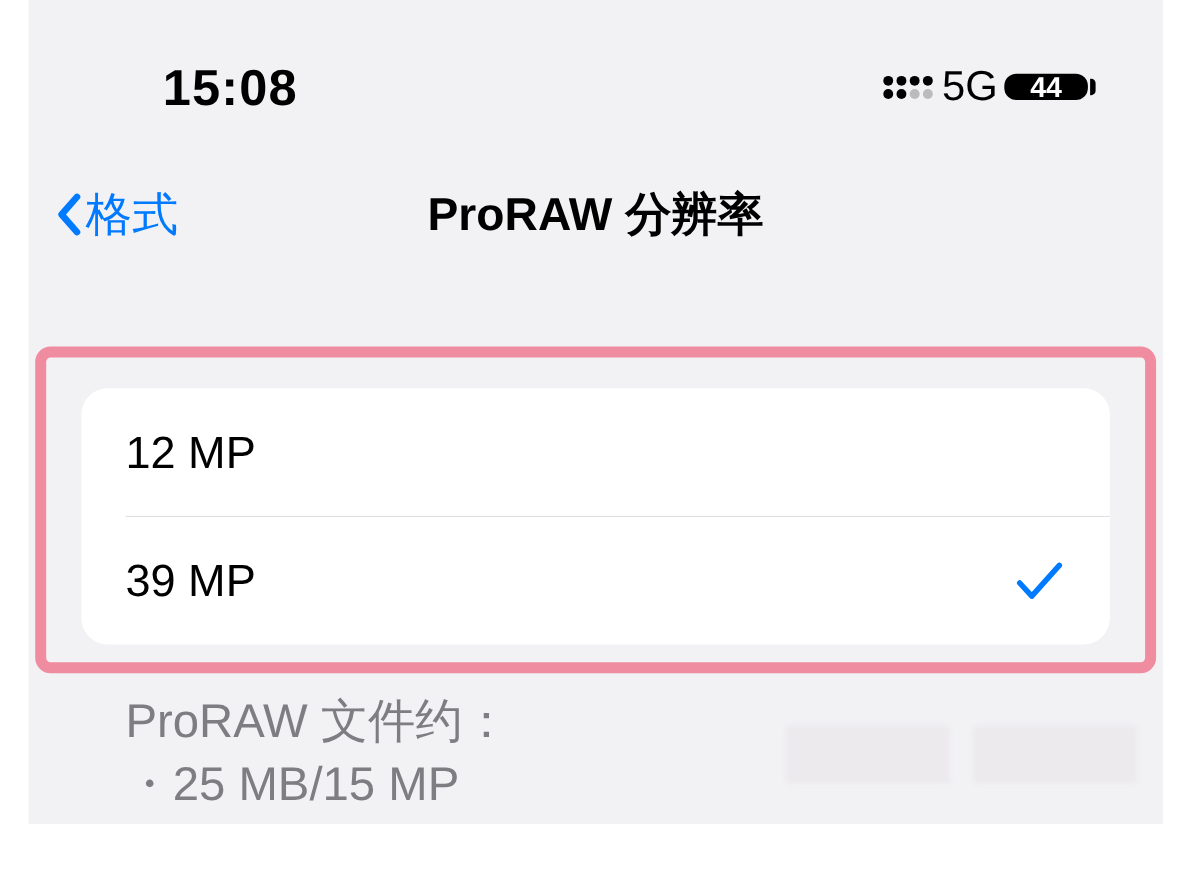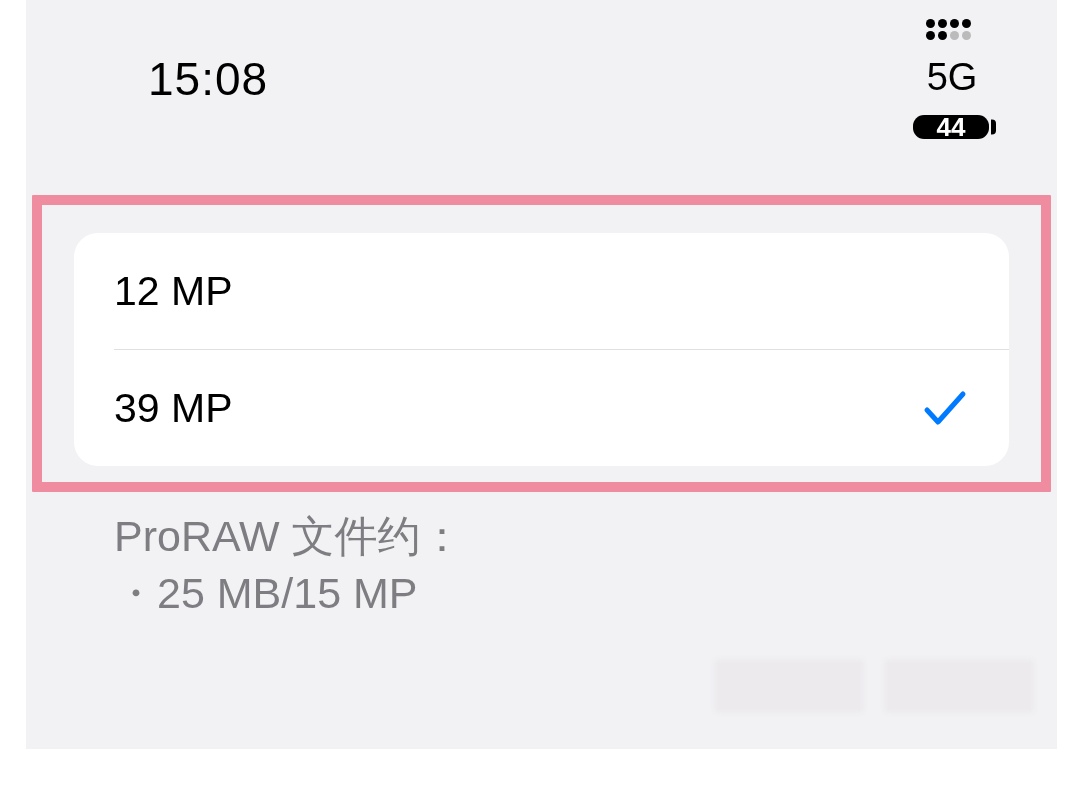--- a/index.html
+++ b/index.html
@@ -40,29 +40,28 @@
     }
     .status-bar {
       display: flex;
       justify-content: space-between;
       align-items: center;
       padding: 48px 68px 0 122px;
       height: 110px;
     }
     .status-time {
       font-size: 46px;
-      font-weight: 400;
+      font-weight: 700;
       color: #000;
       letter-spacing: 1px;
     }
     .status-right {
       display: flex;
       align-items: center;
-      gap: 16px;
-      flex-direction: column;
+      gap: 0;
     }
     .signal-dots {
       display: grid;
       grid-template-columns: repeat(4, 1fr);
       grid-template-rows: repeat(2, 1fr);
       gap: 3px;
     }
     .signal-dot {
       width: 9px;
       height: 9px;
@@ -135,21 +134,21 @@
       left: 0;
       right: 0;
       text-align: center;
       font-size: 42px;
       font-weight: 600;
       color: #000;
     }
     .highlight-box {
       margin: 85px 6px 0 6px;
       border: 10px solid #ef8c9f;
-      border-radius: 1px;
+      border-radius: 14px;
       padding: 28px 32px 16px 32px;
     }
     .options-list {
       background: #fff;
       border-radius: 24px;
       overflow: hidden;
     }
     .option-item {
       display: flex;
       align-items: center;
@@ -220,20 +219,31 @@
             <div class="signal-dot dim"></div>
             <div class="signal-dot dim"></div>
         </div>
         <div class="signal-5g">5G</div>
         <div class="battery">
           <span class="battery-text">44</span>
         </div>
       </div>
     </div>
 
+    <div class="nav-bar">
+      <div class="back-button">
+        <span class="back-chevron">
+          <svg viewBox="0 0 26 40" fill="none" stroke="#007aff" stroke-width="6" stroke-linecap="round" stroke-linejoin="round">
+            <polyline points="20,4 6,20 20,36"></polyline>
+          </svg>
+        </span>
+        <span>格式</span>
+      </div>
+      <div class="nav-title">ProRAW 分辨率</div>
+    </div>
 
     <div class="highlight-box">
       <div class="options-list">
         <div class="option-item">
           <span class="option-label">12 MP</span>
         </div>
         <div class="option-divider"></div>
         <div class="option-item">
           <span class="option-label">39 MP</span>
           <span class="checkmark">

